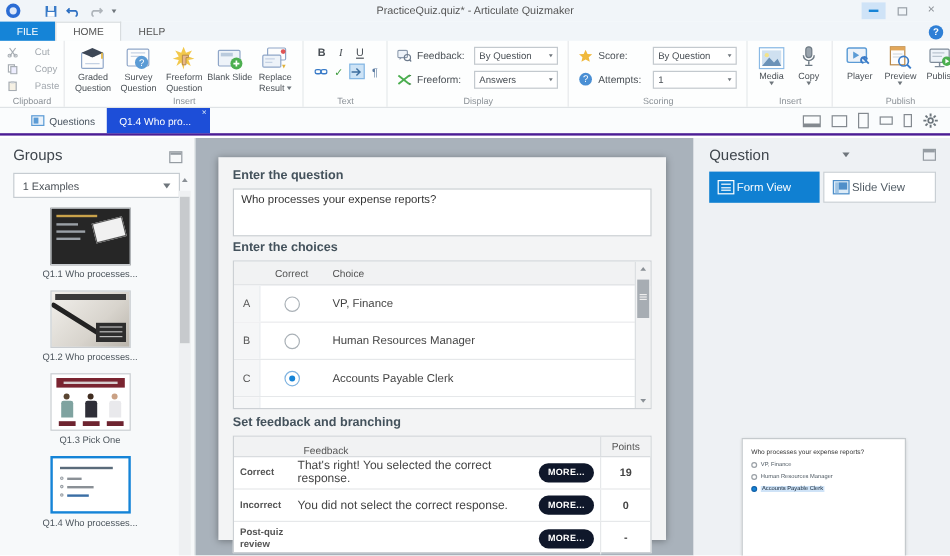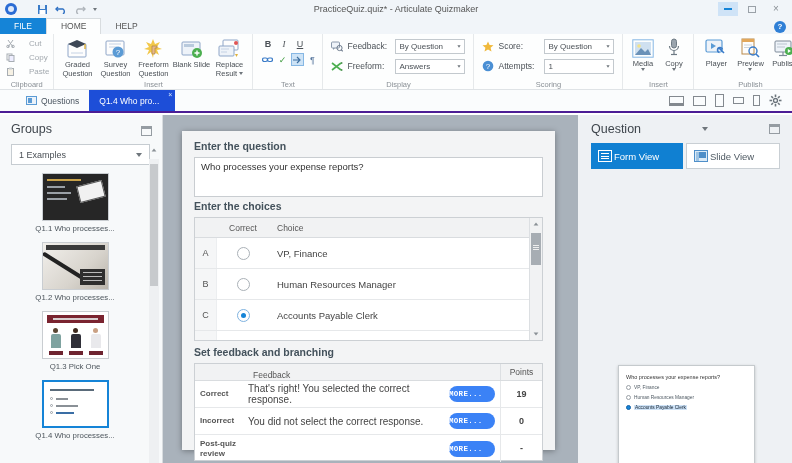--- a/index.html
+++ b/index.html
@@ -135,21 +135,21 @@
   .fbtable { border:1px solid #ccd0d4; background:#fff; height:98px; }
   .fb-head { display:flex; height:17px; background:#f1f2f3; border-bottom:1px solid #d9dcdf; font-size:8.5px; color:#555; align-items:flex-end; }
   .fb-head .n { width:50px; }
   .fb-head .t { flex:1; padding-left:8px; }
   .fb-head .p { width:42px; text-align:center; border-left:1px solid #dcdfe2; align-self:stretch; line-height:16px; }
   .fb-row { display:flex; height:27px; border-bottom:1px solid #e6e8ea; align-items:center; }
   .fb-row:last-child { border-bottom:none; }
   .fb-row .n { width:50px; padding-left:5px; font-size:8px; font-weight:bold; color:#555; line-height:1.2; }
   .fb-row .t { flex:1; padding-left:3px; font-size:10px; color:#444; }
   .fb-row .p { width:42px; text-align:center; font-size:9px; font-weight:bold; color:#444; border-left:1px solid #e6e8ea; align-self:stretch; line-height:26px; }
-  .morebtn { width:46px; height:16px; border-radius:8px; background:#3b82f6; color:#fff; font-size:7.5px; font-weight:bold; text-align:left; line-height:16px; letter-spacing:.3px; margin-right:5px;font-family:Liberation Mono, monospace; }
+  .morebtn { width:46px; height:16px; border-radius:8px; background:#0f172a; color:#fff; font-size:7.5px; font-weight:bold; text-align:center; line-height:16px; letter-spacing:.3px; margin-right:5px; }
 
   
   .rightpanel { width:214px; background:#eef1f4; position:relative; }
   .rp-head { display:flex; align-items:center; gap:8px; padding:7px 12px 4px 13px; }
   .rp-head .ttl { font-size:12.5px; color:#3f464d; margin-right:auto; }
   .viewbtns { display:flex; gap:3px; margin:3px 12px 0 13px; }
   .viewbtn { flex:1; height:26px; display:flex; align-items:center; gap:2px; padding-left:7px; font-size:9.5px; }
   .viewbtn.active { background:#1080d2; color:#fff; }
   .viewbtn.idle { background:#fff; border:1px solid #c9cfd4; color:#4f5a63; }
   .fv-icon { width:14px; height:12px; border:1px solid #fff; display:flex; flex-direction:column; justify-content:space-evenly; padding:0 2px; }

